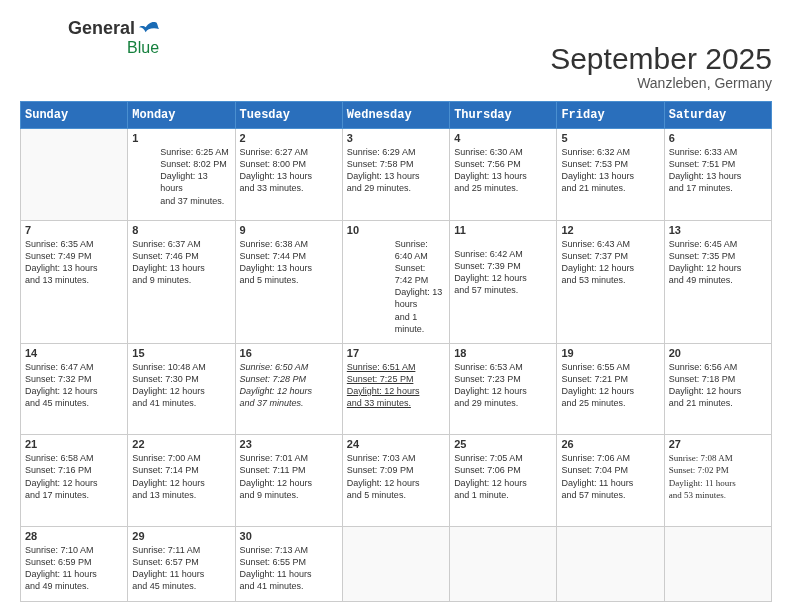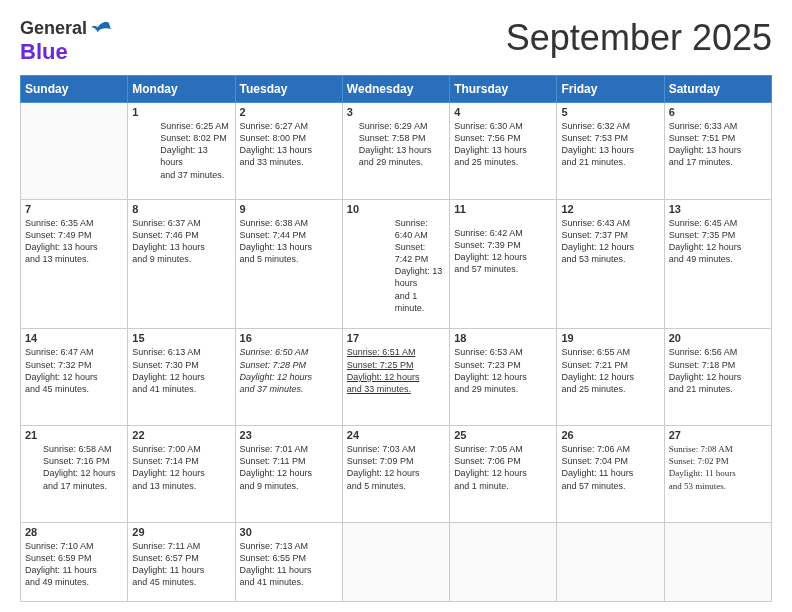--- a/index.html
+++ b/index.html
@@ -19,50 +19,52 @@
     }
     .header {
       display: flex;
       justify-content: space-between;
       align-items: flex-start;
       margin-bottom: 10px;
     }
     .logo {
       display: flex;
       flex-direction: column;
-      align-items: flex-start;
+      align-items: flex-end;
+      margin-left: 48px;
     }
     .logo-text {
       display: flex;
       align-items: center;
       gap: 2px;
     }
     .logo-general {
       font-size: 18px;
       font-weight: bold;
       color: #333;
     }
     .logo-blue {
-      font-size: 22px;
-      font-weight: bold;
-      color: #6d28d9;
+      font-size: 16px;
+      font-weight: normal;
+      color: #15803d;
     }
     .logo-bird {
       width: 20px;
       height: 18px;
       margin-left: 2px;
     }
     .title-section {
       text-align: right;
     }
     .month-title {
-      font-size: 36px;
+      font-size: 30px;
       font-weight: normal;
       color: #333;
       line-height: 1.1;
+      margin-top: 24px;
     }
     .location {
       font-size: 14px;
       color: #555;
     }
     .calendar {
       flex: 1;
       border: 1px solid #ccc;
       border-collapse: collapse;
       width: 100%;
@@ -70,20 +72,21 @@
     }
     .calendar th {
       background-color: #2a6fbc;
       color: #fff;
       font-size: 12px;
       font-weight: bold;
       padding: 5px 4px;
       text-align: left;
       border: 1px solid #4a8fd0;
       height: 27px;
+      font-family: Liberation Mono, monospace;
     }
     .calendar td {
       vertical-align: top;
       border: 1px solid #ccc;
       padding: 3px 4px;
       font-size: 9.5px;
       color: #333;
       height: 88px;
       background: #fff;
     }
@@ -115,20 +118,21 @@
       <div class="logo-text">
         <span class="logo-general">General</span>
         <svg class="logo-bird" viewBox="0 0 24 20" xmlns="http://www.w3.org/2000/svg">
           <path d="M20 2 C16 0, 10 4, 8 8 C6 6, 2 6, 0 8 C4 8, 6 10, 8 14 C10 10, 16 8, 24 10 C22 6, 22 2, 20 2Z" fill="#1a6bb5"></path>
         </svg>
       </div>
       <span class="logo-blue">Blue</span>
     </div>
     <div class="title-section">
       <div class="month-title">September 2025</div>
+      <div class="location">Wanzleben, Germany</div>
     </div>
   </div>
 
   <table class="calendar">
     <thead>
       <tr>
         <th>Sunday</th>
         <th>Monday</th>
         <th>Tuesday</th>
         <th>Wednesday</th>
@@ -149,21 +153,21 @@
           </td>
           <td>
             <span class="day-num">2</span>
             <div class="cell-text" style="white-space: pre-line;">Sunrise: 6:27 AM
 Sunset: 8:00 PM
 Daylight: 13 hours
 and 33 minutes.</div>
           </td>
           <td>
             <span class="day-num">3</span>
-            <div class="cell-text" style="white-space: pre-line; margin-left: 12px;">Sunrise: 6:29 AM
+            <div class="cell-text" style="white-space: pre-line;">Sunrise: 6:29 AM
 Sunset: 7:58 PM
 Daylight: 13 hours
 and 29 minutes.</div>
           </td>
           <td>
             <span class="day-num">4</span>
             <div class="cell-text" style="white-space: pre-line;">Sunrise: 6:30 AM
 Sunset: 7:56 PM
 Daylight: 13 hours
 and 25 minutes.</div>
@@ -237,21 +241,21 @@
         <tr>
           <td>
             <span class="day-num">14</span>
             <div class="cell-text" style="white-space: pre-line;">Sunrise: 6:47 AM
 Sunset: 7:32 PM
 Daylight: 12 hours
 and 45 minutes.</div>
           </td>
           <td>
             <span class="day-num">15</span>
-            <div class="cell-text" style="white-space: pre-line;">Sunrise: 6:13 AM
+            <div class="cell-text" style="white-space: pre-line;">Sunrise: 10:48 AM
 Sunset: 7:30 PM
 Daylight: 12 hours
 and 41 minutes.</div>
           </td>
           <td>
             <span class="day-num">16</span>
             <div class="cell-text" style="white-space: pre-line; font-style: italic;">Sunrise: 6:50 AM
 Sunset: 7:28 PM
 Daylight: 12 hours
 and 37 minutes.</div>
@@ -281,21 +285,21 @@
             <span class="day-num">20</span>
             <div class="cell-text" style="white-space: pre-line;">Sunrise: 6:56 AM
 Sunset: 7:18 PM
 Daylight: 12 hours
 and 21 minutes.</div>
           </td>
         </tr>
         <tr>
           <td>
             <span class="day-num">21</span>
-            <div class="cell-text" style="white-space: pre-line; margin-left: 18px;">Sunrise: 6:58 AM
+            <div class="cell-text" style="white-space: pre-line;">Sunrise: 6:58 AM
 Sunset: 7:16 PM
 Daylight: 12 hours
 and 17 minutes.</div>
           </td>
           <td>
             <span class="day-num">22</span>
             <div class="cell-text" style="white-space: pre-line;">Sunrise: 7:00 AM
 Sunset: 7:14 PM
 Daylight: 12 hours
 and 13 minutes.</div>

